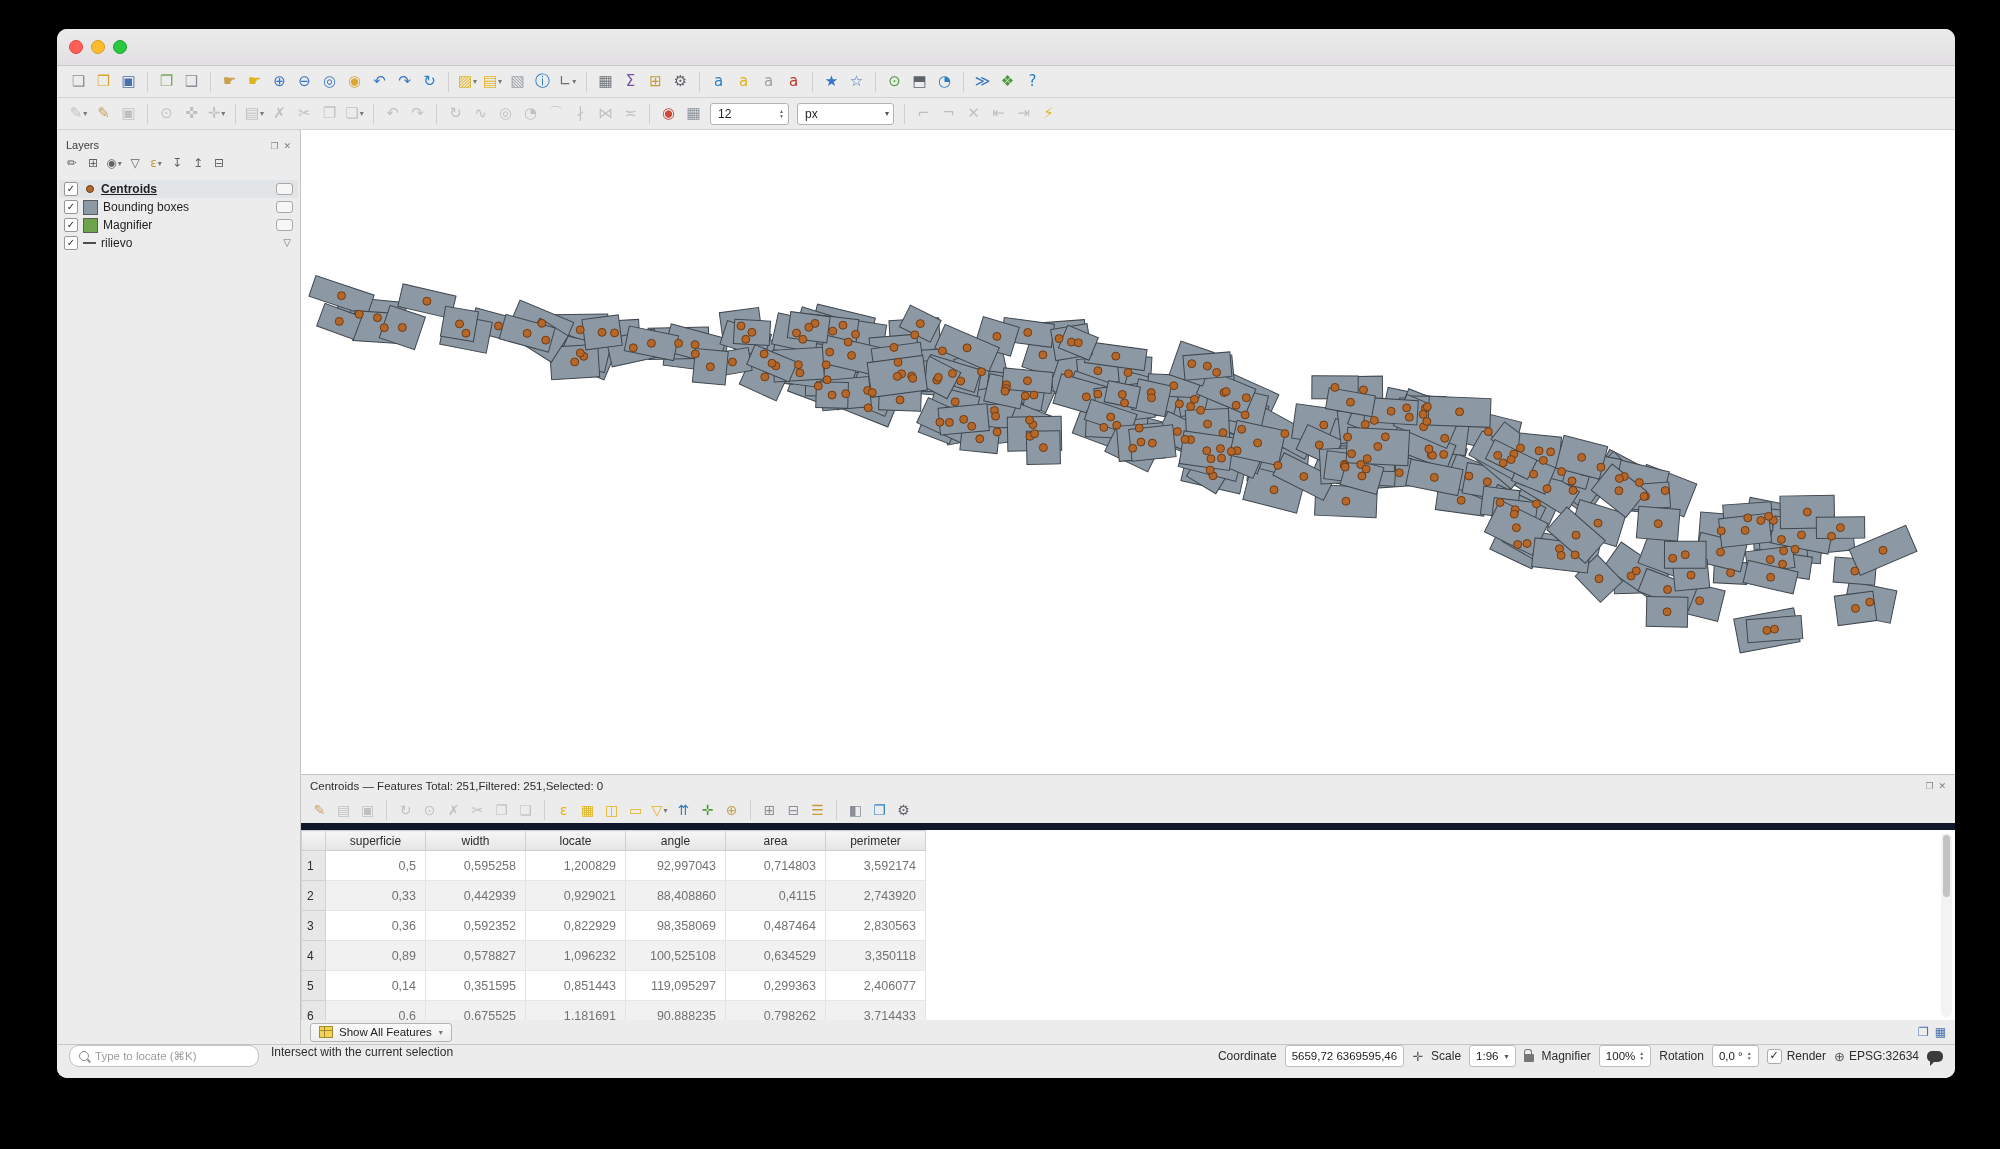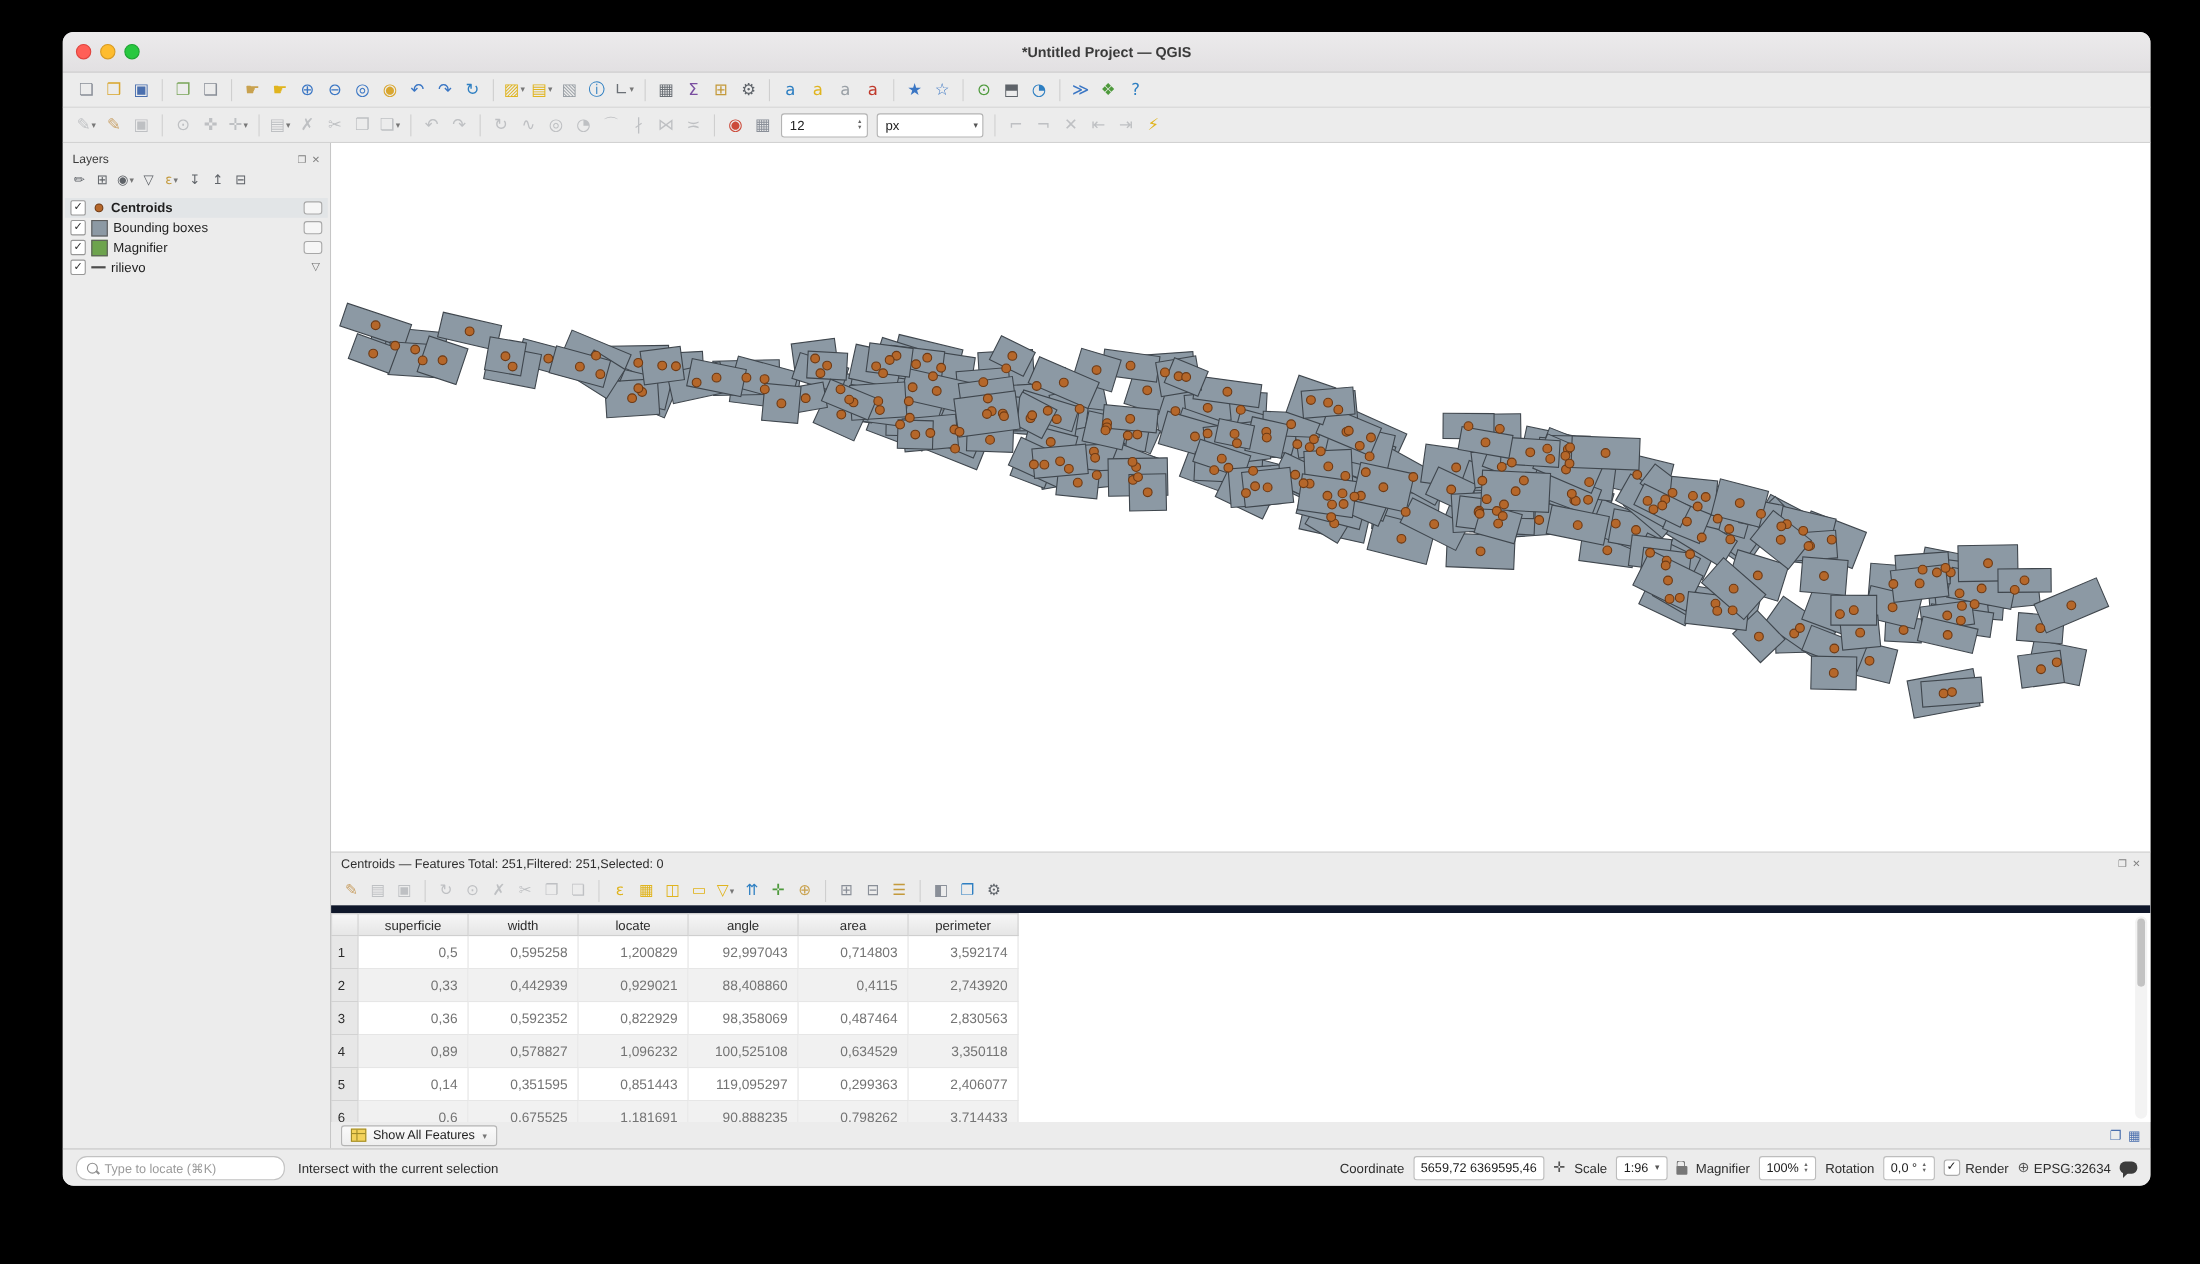--- a/index.html
+++ b/index.html
@@ -41,21 +41,21 @@
   .panel-header{height:21px;display:flex;align-items:flex-end;justify-content:space-between;
                 padding:0 9px;font-size:11px;color:#3c3c3c;flex:0 0 auto;}
   .panel-btns{display:flex;gap:5px;}
   .panel-btns .pbtn{font-size:9px;color:#808080;line-height:1;font-family:"DejaVu Sans",sans-serif;}
   .layers-toolbar{height:24px;display:flex;align-items:center;gap:3px;padding:0 6px;flex:0 0 auto;}
   .layers-toolbar .ticon{height:20px;min-width:18px;}
   .layers-toolbar .glyph{font-size:12px;color:#5f6368;}
   .layers-tree{flex:1;padding:5px 2px;}
   .layer-row{height:18px;display:flex;align-items:center;gap:5px;padding:0 5px;font-size:12px;color:#1f1f1f;}
   .layer-row.selected{background:rgba(160,180,200,.12);}
-  .layer-row.selected .layer-label{font-weight:700;}
+  .layer-row.selected .layer-label{font-weight:700;text-decoration:underline;}
   .cb{width:12px;height:12px;background:#fff;border:1px solid #979797;border-radius:2px;
       font-size:10px;line-height:11px;text-align:center;color:#2c2c2c;flex:0 0 auto;font-family:"DejaVu Sans",sans-serif;}
   .swatch{width:13px;height:13px;border:1px solid #5c5c5c;flex:0 0 auto;}
   .sym-point{width:13px;height:13px;display:flex;align-items:center;justify-content:center;flex:0 0 auto;}
   .sym-point i{width:6px;height:6px;border-radius:50%;background:#b5672a;border:1px solid #6e3a14;display:block;}
   .sym-line{width:13px;height:0;border-top:2px solid #4d4d4d;flex:0 0 auto;}
   .badge{margin-left:auto;width:15px;height:10px;border:1px solid #a8a8a8;border-radius:3px;background:#f6f6f6;flex:0 0 auto;}
   .badge.filter{border:none;background:none;width:12px;height:12px;font-size:10px;color:#6d6d6d;text-align:center;line-height:12px;font-family:"DejaVu Sans",sans-serif;}
   
   .right-side{flex:1;display:flex;flex-direction:column;min-width:0;}
@@ -84,21 +84,21 @@
                padding:0 9px;flex:0 0 auto;}
   .show-all{display:inline-flex;align-items:center;gap:6px;height:19px;padding:0 8px;
             background:linear-gradient(#fafafa,#eee);border:1px solid #b5b5b5;border-radius:3px;
             font-size:11.5px;color:#1f1f1f;font-family:inherit;}
   .mini-table-icon{width:12px;height:10px;background:#f3d25a;border:1px solid #a08c2a;display:inline-block;position:relative;}
   .mini-table-icon::before{content:"";position:absolute;left:0;right:0;top:3px;height:1px;background:#a08c2a;}
   .mini-table-icon::after{content:"";position:absolute;top:0;bottom:0;left:4px;width:1px;background:#a08c2a;}
   .footer-icons{display:flex;gap:6px;}
   .footer-icons .glyph{font-size:12px;color:#4a6fae;font-family:"DejaVu Sans",sans-serif;}
   
-  .statusbar{height:33px;flex:0 0 auto;display:flex;align-items:center;gap:12px;padding:0 12px;
+  .statusbar{height:33px;flex:0 0 auto;display:flex;align-items:flex-start;gap:12px;padding:0 12px;
              background:#ececec;border-top:1px solid #c6c6c6;font-size:12px;color:#2e2e2e;}
   .locate{display:flex;align-items:center;gap:6px;width:170px;height:20px;background:#fff;
           border:1px solid #c2c2c2;border-radius:10px;padding:0 9px;flex:0 0 auto;}
   .locate-ph{color:#9b9b9b;font-size:11.5px;white-space:nowrap;}
   .mag-icon{width:8px;height:8px;border:1.5px solid #8f8f8f;border-radius:50%;position:relative;display:inline-block;flex:0 0 auto;}
   .mag-icon::after{content:"";position:absolute;width:4px;height:1.5px;background:#8f8f8f;transform:rotate(45deg);right:-3px;bottom:-1px;}
   .sb-msg{white-space:nowrap;}
   .sb-right{margin-left:auto;display:flex;align-items:center;gap:8px;}
   .sb-label{color:#2e2e2e;white-space:nowrap;}
   .sb-field{height:20px;background:#fff;border:1px solid #bdbdbd;border-radius:3px;
@@ -119,21 +119,20 @@
 <body>
 
 <div class="window">
 
   <div class="titlebar">
     <div class="traffic">
       <span class="tl red"></span>
       <span class="tl yellow"></span>
       <span class="tl green"></span>
     </div>
-    <div class="title">*Untitled Project — QGIS</div>
   </div>
 
   <div class="toolbar toolbar1" id="toolbar1">
       <span class="ticon">
         <span class="glyph" style="color: rgb(138, 143, 152);">❏</span>
       </span>
       <span class="ticon">
         <span class="glyph" style="color: rgb(217, 166, 46);">❒</span>
       </span>
       <span class="ticon">

